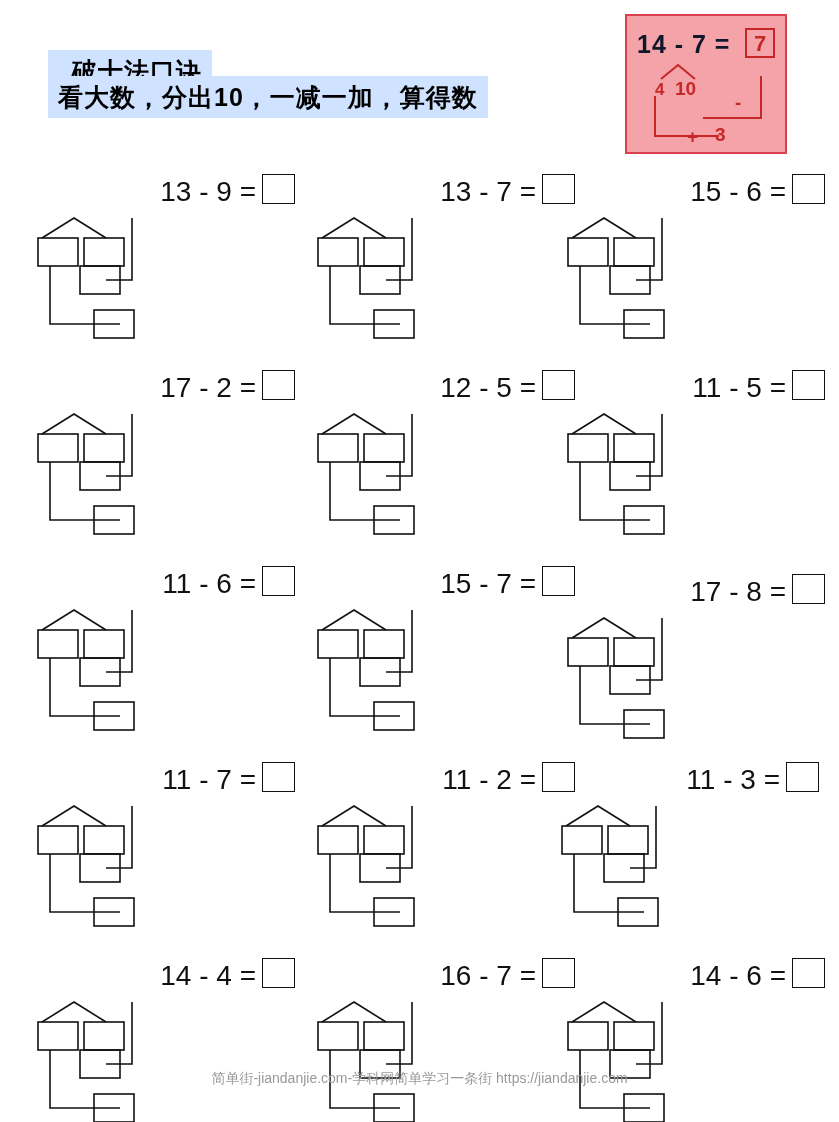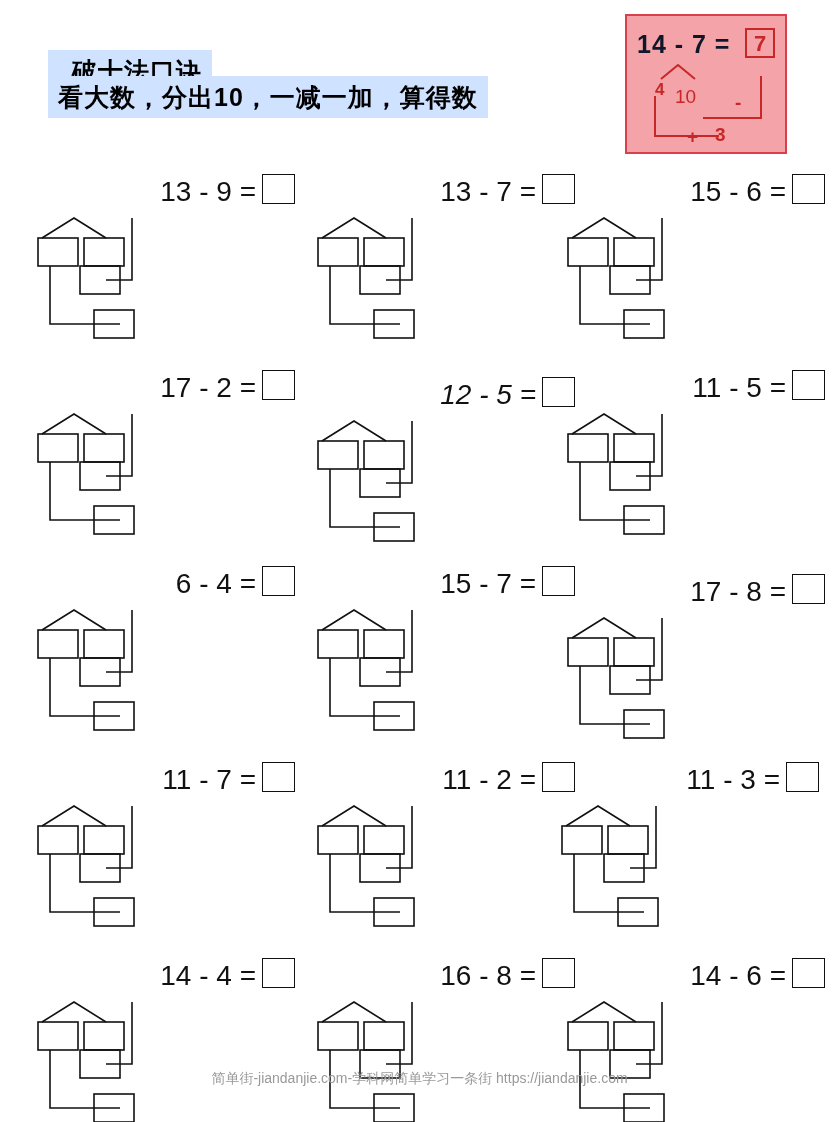--- a/index.html
+++ b/index.html
@@ -91,24 +91,24 @@
     position: absolute;
     left: 28px;
     top: 64px;
     font-size: 17px;
     color: #c62828;
     font-weight: bold;
   }
   .ex-n2 {
     position: absolute;
     left: 48px;
-    top: 70px;
+    top: 62px;
     font-size: 19px;
     color: #c62828;
-    font-weight: normal;
+    font-weight: bold;
   }
   .ex-minus {
     position: absolute;
     left: 108px;
     top: 76px;
     font-size: 19px;
     color: #c62828;
     font-weight: bold;
   }
   .ex-plus {
@@ -280,21 +280,21 @@
         <rect x="2" y="24" width="40" height="28" fill="none" stroke="#111" stroke-width="1.6"></rect>
         <rect x="48" y="24" width="40" height="28" fill="none" stroke="#111" stroke-width="1.6"></rect>
         <path d="M96 4 L96 66 L70 66" fill="none" stroke="#111" stroke-width="1.6"></path>
         <rect x="44" y="52" width="40" height="28" fill="none" stroke="#111" stroke-width="1.6"></rect>
         <path d="M14 52 L14 110 L84 110" fill="none" stroke="#111" stroke-width="1.6"></path>
         <rect x="58" y="96" width="40" height="28" fill="none" stroke="#111" stroke-width="1.6"></rect>
       </svg>
     </div>
   </div>
 
-  <div class="cell" style="left:296px; top:203px;font-style:italic;">
+  <div class="cell" style="left:296px; top:196px;">
     <div class="eq">12 - 5 =</div>
     <div class="eq-box"></div>
     <div class="diagram">
       <svg width="150" height="142" viewBox="0 0 150 142">
         <path d="M6 24 L38 4 L70 24" fill="none" stroke="#111" stroke-width="1.6"></path>
         <rect x="2" y="24" width="40" height="28" fill="none" stroke="#111" stroke-width="1.6"></rect>
         <rect x="48" y="24" width="40" height="28" fill="none" stroke="#111" stroke-width="1.6"></rect>
         <path d="M96 4 L96 66 L70 66" fill="none" stroke="#111" stroke-width="1.6"></path>
         <rect x="44" y="52" width="40" height="28" fill="none" stroke="#111" stroke-width="1.6"></rect>
         <path d="M14 52 L14 110 L84 110" fill="none" stroke="#111" stroke-width="1.6"></path>
@@ -313,21 +313,21 @@
         <rect x="48" y="24" width="40" height="28" fill="none" stroke="#111" stroke-width="1.6"></rect>
         <path d="M96 4 L96 66 L70 66" fill="none" stroke="#111" stroke-width="1.6"></path>
         <rect x="44" y="52" width="40" height="28" fill="none" stroke="#111" stroke-width="1.6"></rect>
         <path d="M14 52 L14 110 L84 110" fill="none" stroke="#111" stroke-width="1.6"></path>
         <rect x="58" y="96" width="40" height="28" fill="none" stroke="#111" stroke-width="1.6"></rect>
       </svg>
     </div>
   </div>
 
   <div class="cell" style="left:16px; top:392px;">
-    <div class="eq">6 - 4 =</div>
+    <div class="eq">11 - 6 =</div>
     <div class="eq-box"></div>
     <div class="diagram">
       <svg width="150" height="142" viewBox="0 0 150 142">
         <path d="M6 24 L38 4 L70 24" fill="none" stroke="#111" stroke-width="1.6"></path>
         <rect x="2" y="24" width="40" height="28" fill="none" stroke="#111" stroke-width="1.6"></rect>
         <rect x="48" y="24" width="40" height="28" fill="none" stroke="#111" stroke-width="1.6"></rect>
         <path d="M96 4 L96 66 L70 66" fill="none" stroke="#111" stroke-width="1.6"></path>
         <rect x="44" y="52" width="40" height="28" fill="none" stroke="#111" stroke-width="1.6"></rect>
         <path d="M14 52 L14 110 L84 110" fill="none" stroke="#111" stroke-width="1.6"></path>
         <rect x="58" y="96" width="40" height="28" fill="none" stroke="#111" stroke-width="1.6"></rect>
@@ -425,21 +425,21 @@
         <rect x="48" y="24" width="40" height="28" fill="none" stroke="#111" stroke-width="1.6"></rect>
         <path d="M96 4 L96 66 L70 66" fill="none" stroke="#111" stroke-width="1.6"></path>
         <rect x="44" y="52" width="40" height="28" fill="none" stroke="#111" stroke-width="1.6"></rect>
         <path d="M14 52 L14 110 L84 110" fill="none" stroke="#111" stroke-width="1.6"></path>
         <rect x="58" y="96" width="40" height="28" fill="none" stroke="#111" stroke-width="1.6"></rect>
       </svg>
     </div>
   </div>
 
   <div class="cell" style="left:296px; top:784px;">
-    <div class="eq">16 - 8 =</div>
+    <div class="eq">16 - 7 =</div>
     <div class="eq-box"></div>
     <div class="diagram">
       <svg width="150" height="142" viewBox="0 0 150 142">
         <path d="M6 24 L38 4 L70 24" fill="none" stroke="#111" stroke-width="1.6"></path>
         <rect x="2" y="24" width="40" height="28" fill="none" stroke="#111" stroke-width="1.6"></rect>
         <rect x="48" y="24" width="40" height="28" fill="none" stroke="#111" stroke-width="1.6"></rect>
         <path d="M96 4 L96 66 L70 66" fill="none" stroke="#111" stroke-width="1.6"></path>
         <rect x="44" y="52" width="40" height="28" fill="none" stroke="#111" stroke-width="1.6"></rect>
         <path d="M14 52 L14 110 L84 110" fill="none" stroke="#111" stroke-width="1.6"></path>
         <rect x="58" y="96" width="40" height="28" fill="none" stroke="#111" stroke-width="1.6"></rect>

